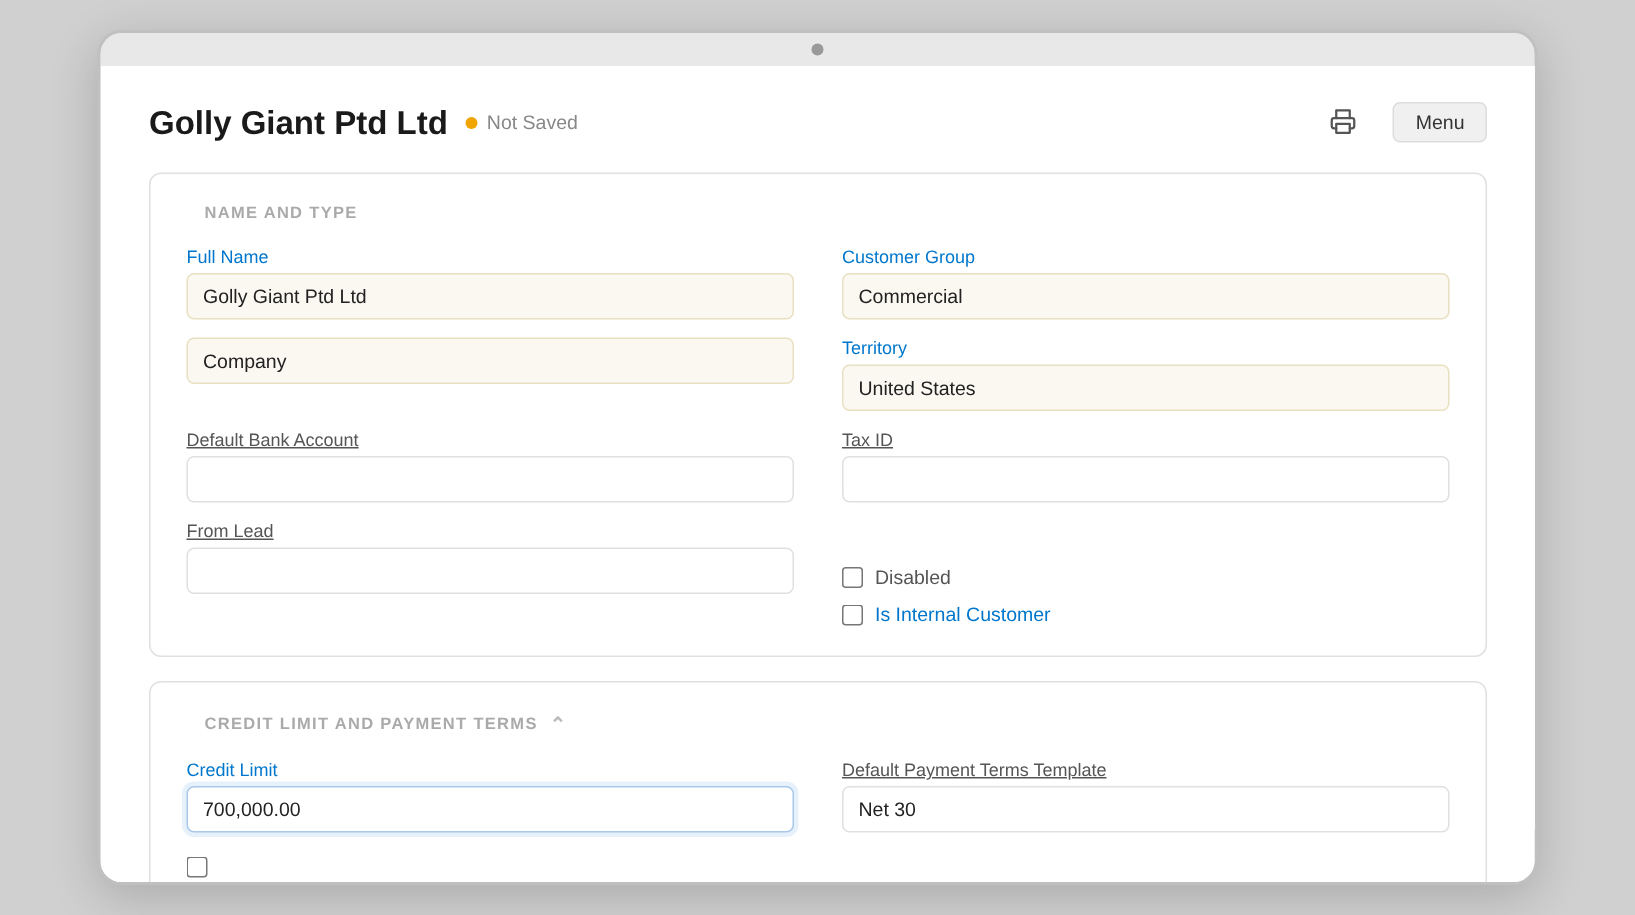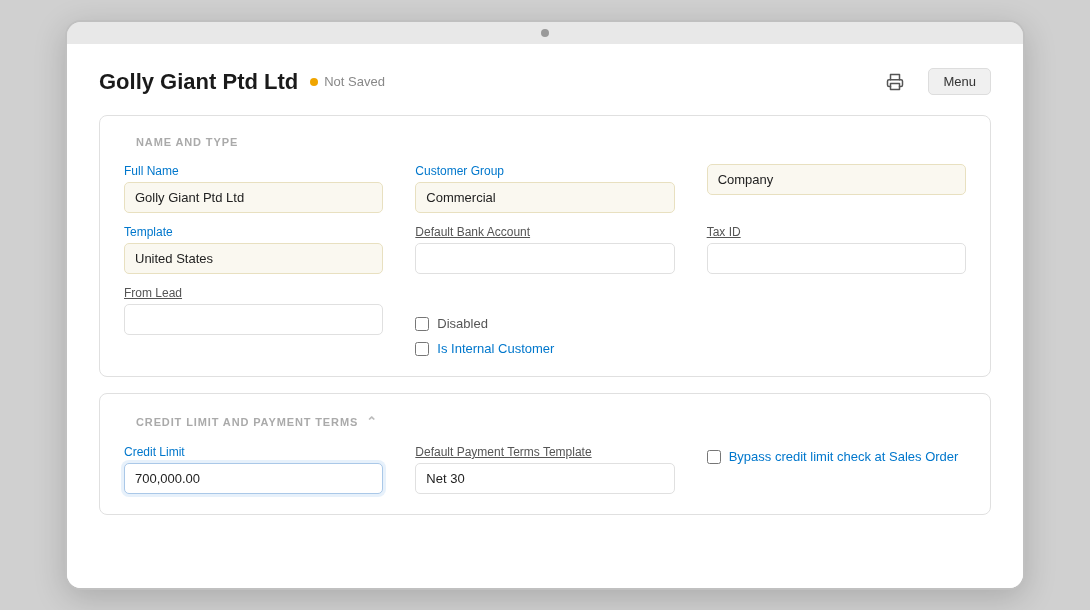--- a/index.html
+++ b/index.html
@@ -96,21 +96,21 @@
     .not-saved-dot {
       width: 8px;
       height: 8px;
       background: #f0a500;
       border-radius: 50%;
       flex-shrink: 0;
     }
 
     .page-header-right {
       display: flex;
-      align-items: flex-end;
+      align-items: flex-start;
       gap: 20px;
     }
 
     .print-btn {
       background: none;
       border: none;
       cursor: pointer;
       color: #555;
       padding: 4px;
       display: flex;
@@ -150,21 +150,21 @@
     }
 
     .section-title .chevron {
       font-size: 13px;
       color: #bbb;
     }
 
     
     .form-grid {
       display: grid;
-      grid-template-columns: 1fr 1fr 1fr;
+      grid-template-columns: 1fr 1fr;
       gap: 12px 32px;
     }
 
     .form-group {
       display: flex;
       flex-direction: column;
       gap: 4px;
     }
 
     .form-label {
@@ -269,21 +269,21 @@
             <div class="form-group">
               <label class="form-label">Customer Group</label>
               <input class="form-input highlighted" type="text" value="Commercial" style="">
             </div>
 
             <div class="form-group">
               <input class="form-input highlighted" type="text" value="Company" style="">
             </div>
 
             <div class="form-group">
-              <label class="form-label">Template</label>
+              <label class="form-label">Territory</label>
               <input class="form-input highlighted" type="text" value="United States" style="">
             </div>
 
             <div class="form-group">
               <label class="form-label-dark">Default Bank Account</label>
               <input class="form-input" type="text" style="">
             </div>
 
             <div class="form-group">
               <label class="form-label-dark">Tax ID</label>
@@ -322,21 +322,20 @@
             </div>
 
             <div class="form-group">
               <label class="form-label-dark">Default Payment Terms Template</label>
               <input class="form-input" type="text" value="Net 30" style="">
             </div>
 
             <div class="form-group">
               <div class="checkbox-row">
                 <input type="checkbox" id="bypass-cb" style="">
-                <label class="checkbox-label blue" for="bypass-cb">Bypass credit limit check at Sales Order</label>
               </div>
             </div>
           </div>
         </div>
 
       </div>
     </div>
   </div>
 </div>
 

